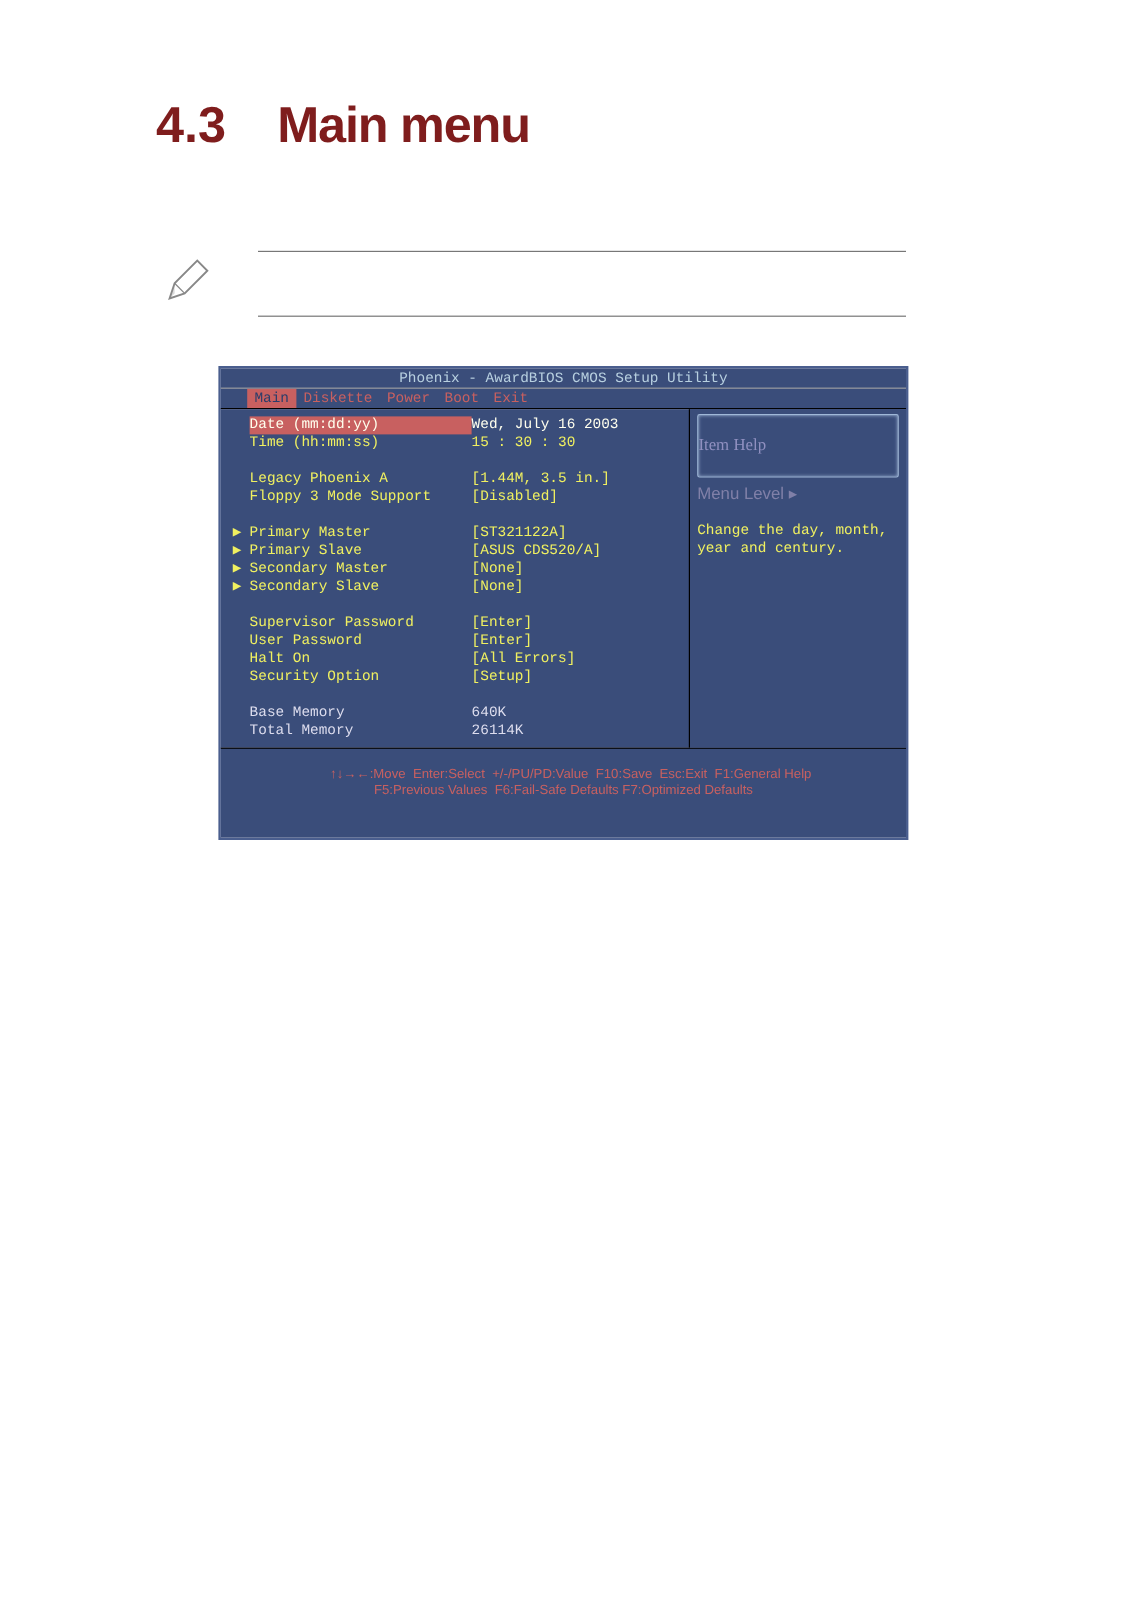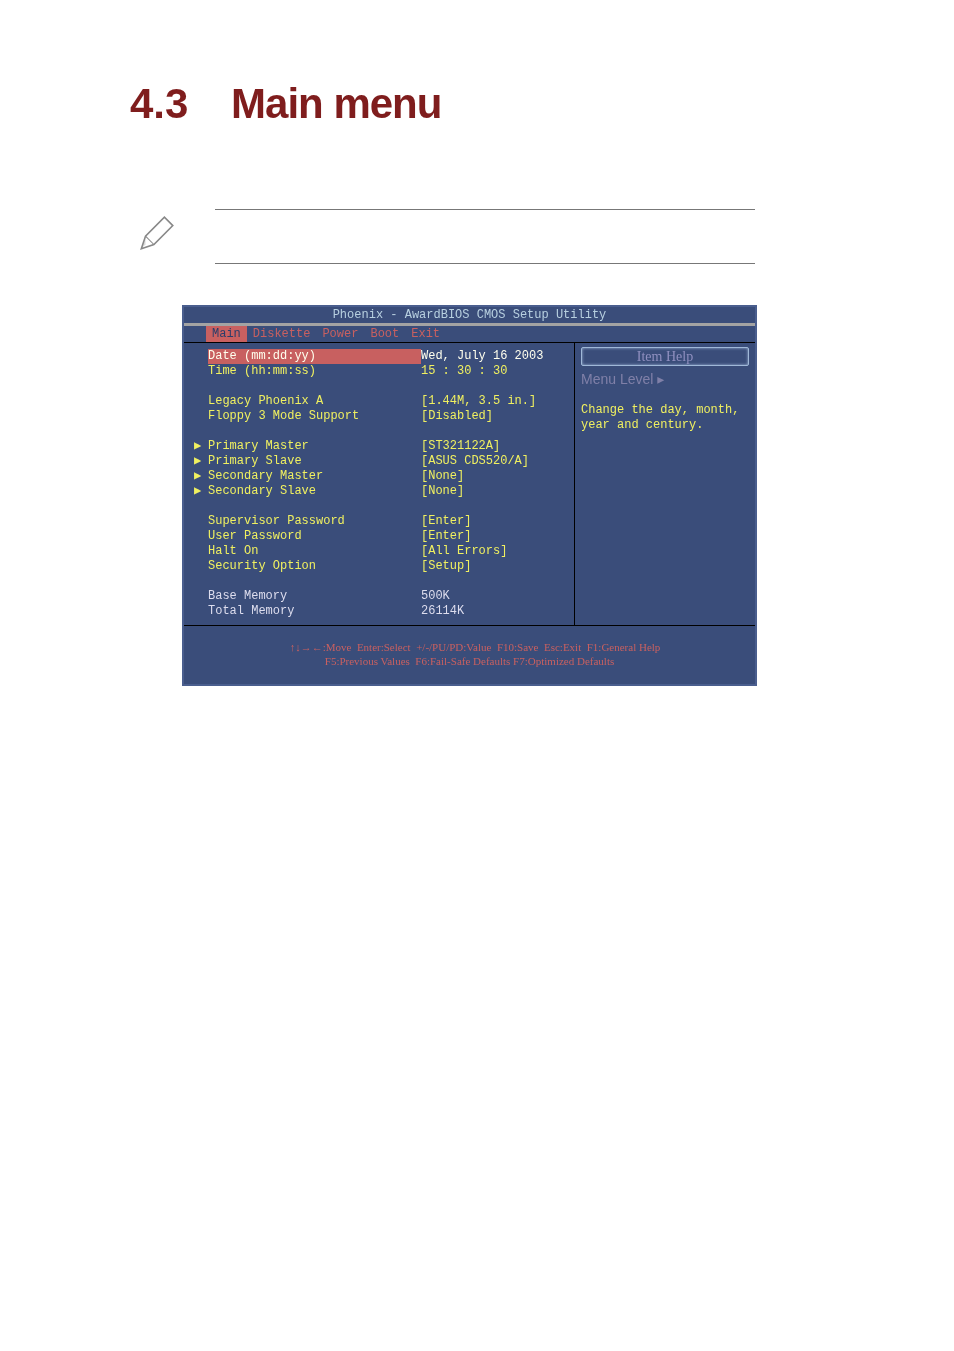--- a/index.html
+++ b/index.html
@@ -48,21 +48,21 @@
     width: 575px;
     border: 2px solid #4a5e8e;
   }
   .bios-title {
     background: #3a4d7a;
     color: #b8d0e0;
     font-family: "Courier New", monospace;
     font-size: 12px;
     text-align: center;
     line-height: 16px;
-    border-bottom: 3px solid #a3a3a3;
+    border-bottom: 1px solid #a3a3a3;
   }
   .bios-tabs {
     background: #3a4d7a;
     padding: 0 22px;
     font-family: "Courier New", monospace;
     font-size: 12px;
     line-height: 16px;
     display: flex;
     border-bottom: 1px solid #000;
   }
@@ -82,67 +82,67 @@
     font-size: 12px;
     line-height: 15px;
   }
   .bios-left {
     flex: 1;
     padding: 6px 8px 6px 10px;
     color: #f0f060;
     border-right: 1px solid #000;
   }
   .bios-left .row { display: flex; white-space: pre; }
-  .bios-left .row .lbl { width: 213px; display: inline-block; }
+  .bios-left .row .lbl { width: 185px; display: inline-block; }
   .bios-left .row .val { color: #f0f060; }
   .bios-left .row .arrow { color: #f0f060; display: inline-block; width: 14px; }
   .bios-left .row.white .lbl, .bios-left .row.white .val { color: #dde; }
   .bios-left .row.highlight .lbl { background: #c86060; color: #ffe; }
   .bios-left .row.highlight .val { color: #ffe; }
   .bios-left .blank { height: 15px; }
 
   .bios-right {
     width: 180px;
     padding: 4px 6px;
     color: #3a4d7a;
     background: #3a4d7a;
   }
   .help-title {
     background: #3a4d7a;
     border: 1px solid #a0b8d8;
     border-radius: 2px;
     color: #9090c0;
     font-family: serif;
     font-size: 14px;
-    text-align: center;
-    padding: 1px 0;
+    text-align: left;
+    padding: 18px 0;
     margin-bottom: 6px;
     box-shadow: inset 0 0 3px #a0b8d8;
   }
   .help-level {
     color: #8080a8;
     font-family: Liberation Sans, sans-serif;
     font-size: 14px;
     margin-bottom: 16px;
   }
   .help-text {
     color: #f0f060;
     font-family: "Courier New", monospace;
     font-size: 12px;
   }
 
   .bios-footer {
     background: #3a4d7a;
     border-top: 1px solid #000;
-    font-family: Liberation Serif, serif;
+    font-family: Liberation Sans, sans-serif;
     font-size: 11px;
     line-height: 14px;
     color: #c86060;
     text-align: center;
-    padding: 0 4px 2px;
+    padding: 0 4px 18px;
     white-space: pre;
   }
   .bios-footer .arrows { color: #c86060; }
 </style>
 </head>
 <body>
 
 <h1 class="heading">
   <span class="num">4.3</span>&nbsp;&nbsp;&nbsp;&nbsp;<span class="title">Main menu</span>
 </h1>
@@ -177,21 +177,21 @@
         <div class="row"><span class="arrow">▶ </span><span class="lbl">Primary Master</span><span class="val">[ST321122A]</span></div>
         <div class="row"><span class="arrow">▶ </span><span class="lbl">Primary Slave</span><span class="val">[ASUS CDS520/A]</span></div>
         <div class="row"><span class="arrow">▶ </span><span class="lbl">Secondary Master</span><span class="val">[None]</span></div>
         <div class="row"><span class="arrow">▶ </span><span class="lbl">Secondary Slave</span><span class="val">[None]</span></div>
         <div class="blank"></div>
         <div class="row"><span class="arrow">  </span><span class="lbl">Supervisor Password</span><span class="val">[Enter]</span></div>
         <div class="row"><span class="arrow">  </span><span class="lbl">User Password</span><span class="val">[Enter]</span></div>
         <div class="row"><span class="arrow">  </span><span class="lbl">Halt On</span><span class="val">[All Errors]</span></div>
         <div class="row"><span class="arrow">  </span><span class="lbl">Security Option</span><span class="val">[Setup]</span></div>
         <div class="blank"></div>
-        <div class="row white"><span class="arrow">  </span><span class="lbl">Base Memory</span><span class="val">500K</span></div>
+        <div class="row white"><span class="arrow">  </span><span class="lbl">Base Memory</span><span class="val">640K</span></div>
         <div class="row white"><span class="arrow">  </span><span class="lbl">Total Memory</span><span class="val">26114K</span></div>
       </div>
     <div class="bios-right">
       <div class="help-title">Item Help</div>
       <div class="help-level">Menu Level   ▸</div>
       <div class="help-text">Change the day, month, year and century.</div>
     </div>
   </div>
   <div class="bios-footer">
     <span class="arrows">↑↓→←:Move  Enter:Select  +/-/PU/PD:Value  F10:Save  Esc:Exit  F1:General Help</span>

